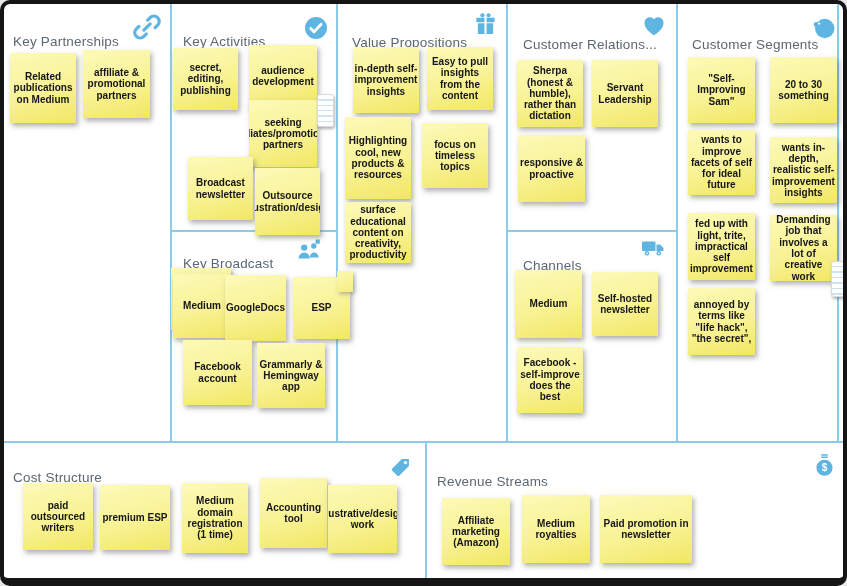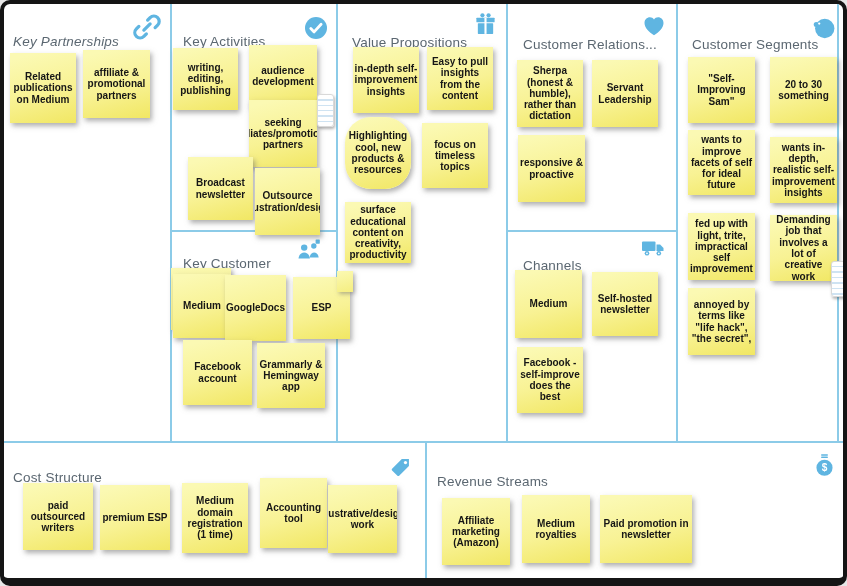--- a/index.html
+++ b/index.html
@@ -45,23 +45,23 @@
   <div class="divider" style="left:166px; top:0; width:2px; height:439px;"></div>
   <div class="divider" style="left:332px; top:0; width:2px; height:439px;"></div>
   <div class="divider" style="left:502px; top:0; width:2px; height:439px;"></div>
   <div class="divider" style="left:672px; top:0; width:2px; height:439px;"></div>
   <div class="divider" style="left:833px; top:0; width:2px; height:439px;"></div>
   <div class="divider" style="left:166px; top:226px; width:168px; height:2px;"></div>
   <div class="divider" style="left:502px; top:226px; width:172px; height:2px;"></div>
   <div class="divider" style="left:0; top:437px; width:839px; height:2px;"></div>
   <div class="divider" style="left:421px; top:439px; width:2px; height:135px;"></div>
 
-  <div class="sec-title" style="left:9px; top:30px;font-style:italic;">Key Partnerships</div>
+  <div class="sec-title" style="left:9px; top:30px;">Key Partnerships</div>
   <div class="sec-title" style="left:179px; top:30px;">Key Activities</div>
-  <div class="sec-title" style="left:179px; top:252px;">Key Customer</div>
+  <div class="sec-title" style="left:179px; top:252px;">Key Broadcast</div>
   <div class="sec-title" style="left:348px; top:31px;">Value Propositions</div>
   <div class="sec-title" style="left:519px; top:33px;">Customer Relations...</div>
   <div class="sec-title" style="left:519px; top:254px;">Channels</div>
   <div class="sec-title" style="left:688px; top:33px;">Customer Segments</div>
   <div class="sec-title" style="left:9px; top:466px;">Cost Structure</div>
   <div class="sec-title" style="left:433px; top:470px;">Revenue Streams</div>
 
   <div class="icon" style="left:128px; top:8px;">
     <svg width="30" height="30" viewBox="0 0 24 24">
         <g fill="none" stroke="#5fb5e1" stroke-width="2.6" stroke-linecap="round">
@@ -128,37 +128,37 @@
         <rect x="8" y="0.5" width="8" height="1.8" rx="0.9"></rect>
         <rect x="8" y="3.2" width="8" height="1.8" rx="0.9"></rect>
         <circle cx="12" cy="16" r="9.2"></circle>
         <text x="12" y="20.2" text-anchor="middle" font-size="11.5" font-weight="bold" fill="#fff" font-family="Liberation Sans, sans-serif">$</text>
       </svg>
   </div>
 
   <div class="note" style="left:6px; top:49px; width:66px; height:70px;">Related publications on Medium</div>
   <div class="note" style="left:79px; top:46px; width:67px; height:68px;">affiliate &amp; promotional partners</div>
 
-  <div class="note" style="left:169px; top:44px; width:65px; height:62px;">writing, editing, publishing</div>
+  <div class="note" style="left:169px; top:44px; width:65px; height:62px;">secret, editing, publishing</div>
   <div class="note" style="left:245px; top:41px; width:68px; height:62px;">audience development</div>
   <div class="note" style="left:245px; top:96px; width:68px; height:67px;">seeking affiliates/promotional partners</div>
   <div class="note" style="left:184px; top:153px; width:65px; height:63px;">Broadcast newsletter</div>
   <div class="note" style="left:251px; top:164px; width:65px; height:67px;">Outsource illustration/design</div>
   <div class="mini-card" style="left:313px; top:90px; width:17px; height:33px;"></div>
 
   <div class="note-fragment" style="left:167px; top:264px; width:60px; height:62px;"></div>
   <div class="note" style="left:169px; top:270px; width:58px; height:64px;">Medium</div>
   <div class="note" style="left:221px; top:271px; width:61px; height:66px;">GoogleDocs</div>
   <div class="note" style="left:289px; top:273px; width:57px; height:62px;">ESP</div>
   <div class="note" style="left:179px; top:336px; width:69px; height:65px;">Facebook account</div>
   <div class="note" style="left:253px; top:339px; width:68px; height:65px;">Grammarly &amp; Hemingway app</div>
 
   <div class="note" style="left:349px; top:43px; width:66px; height:66px;">in-depth self-improvement insights</div>
   <div class="note" style="left:423px; top:43px; width:66px; height:63px;">Easy to pull insights from the content</div>
-  <div class="note" style="left:341px; top:113px; width:66px; height:72px;border-radius:26px;">Highlighting cool, new products &amp; resources</div>
+  <div class="note" style="left:341px; top:113px; width:66px; height:82px;">Highlighting cool, new products &amp; resources</div>
   <div class="note" style="left:418px; top:119px; width:66px; height:65px;">focus on timeless topics</div>
   <div class="note" style="left:341px; top:198px; width:66px; height:61px;">surface educational content on creativity, productivity</div>
   <div class="note-fragment" style="left:333px; top:267px; width:16px; height:21px;"></div>
 
   <div class="note" style="left:513px; top:56px; width:66px; height:67px;">Sherpa (honest &amp; humble), rather than dictation</div>
   <div class="note" style="left:588px; top:56px; width:66px; height:67px;">Servant Leadership</div>
   <div class="note" style="left:514px; top:131px; width:67px; height:67px;">responsive &amp; proactive</div>
 
   <div class="note" style="left:511px; top:266px; width:67px; height:68px;">Medium</div>
   <div class="note" style="left:588px; top:268px; width:66px; height:64px;">Self-hosted newsletter</div>

